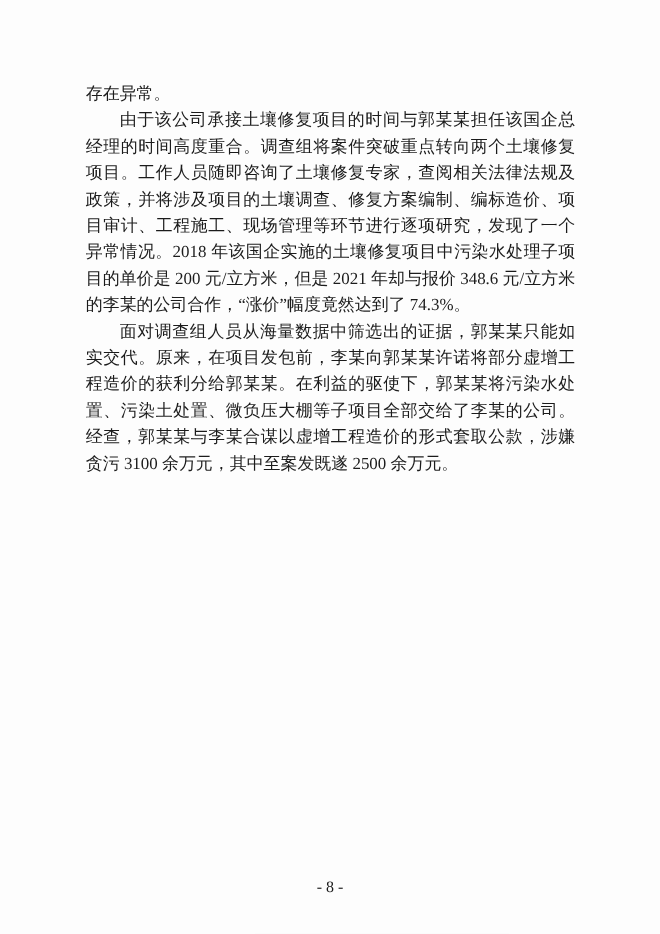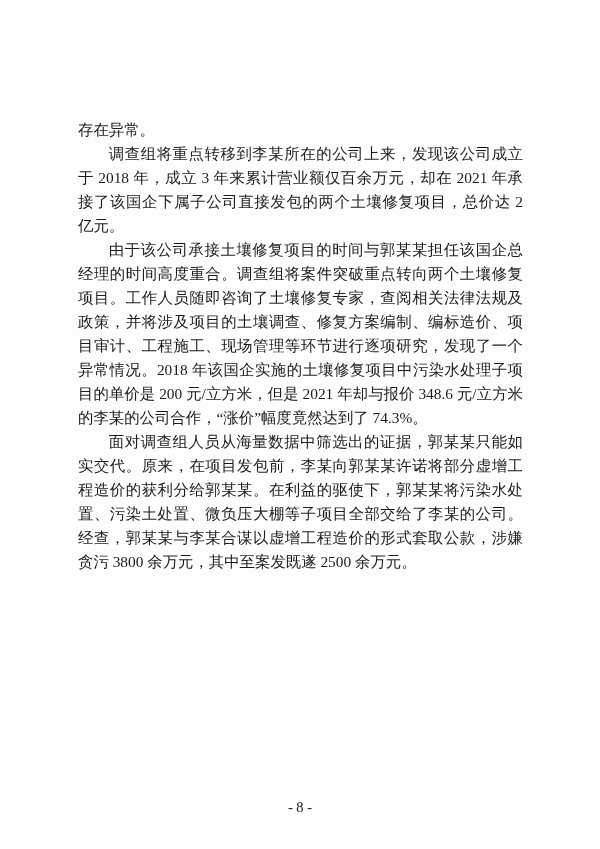--- a/index.html
+++ b/index.html
@@ -28,37 +28,35 @@
     letter-spacing: 0;
   }
   .para {
     margin: 0;
     padding: 0;
     text-indent: 2em;
     word-break: break-all;
   }
   .para.continuation {
     text-indent: 0;
-    margin-top: 44px;
   }
   .page-footer {
     position: absolute;
     left: 0;
     top: 797px;
     width: 100%;
     text-align: center;
     font-size: 14.5px;
     line-height: 20px;
     color: #1b1b1b;
   }
 </style>
 </head>
 <body>
 
 <div class="page">
   <div class="body-text">
     <p class="para continuation">存在异常。</p>
-    <p class="para">调查组将重点转移到李某所在的公司上来，发现该公司成立于 2018 年，成立 3 年来累计营业额仅百余万元，却在 2021 年承接了该国企下属子公司直接发包的两个土壤修复项目，总价达 2 亿元。</p>
     <p class="para">由于该公司承接土壤修复项目的时间与郭某某担任该国企总经理的时间高度重合。调查组将案件突破重点转向两个土壤修复项目。工作人员随即咨询了土壤修复专家，查阅相关法律法规及政策，并将涉及项目的土壤调查、修复方案编制、编标造价、项目审计、工程施工、现场管理等环节进行逐项研究，发现了一个异常情况。2018 年该国企实施的土壤修复项目中污染水处理子项目的单价是 200 元/立方米，但是 2021 年却与报价 348.6 元/立方米的李某的公司合作，“涨价”幅度竟然达到了 74.3%。</p>
-    <p class="para">面对调查组人员从海量数据中筛选出的证据，郭某某只能如实交代。原来，在项目发包前，李某向郭某某许诺将部分虚增工程造价的获利分给郭某某。在利益的驱使下，郭某某将污染水处置、污染土处置、微负压大棚等子项目全部交给了李某的公司。经查，郭某某与李某合谋以虚增工程造价的形式套取公款，涉嫌贪污 3800 余万元，其中至案发既遂 2500 余万元。</p>
+    <p class="para">面对调查组人员从海量数据中筛选出的证据，郭某某只能如实交代。原来，在项目发包前，李某向郭某某许诺将部分虚增工程造价的获利分给郭某某。在利益的驱使下，郭某某将污染水处置、污染土处置、微负压大棚等子项目全部交给了李某的公司。经查，郭某某与李某合谋以虚增工程造价的形式套取公款，涉嫌贪污 3100 余万元，其中至案发既遂 2500 余万元。</p>
   </div>
   <div class="page-footer">- 8 -</div>
 </div>
 
 </body></html>

